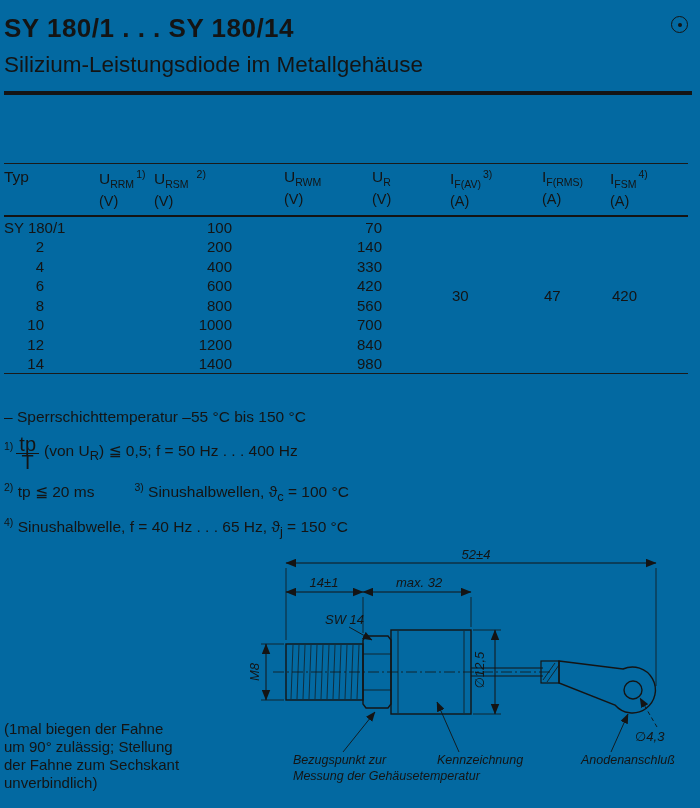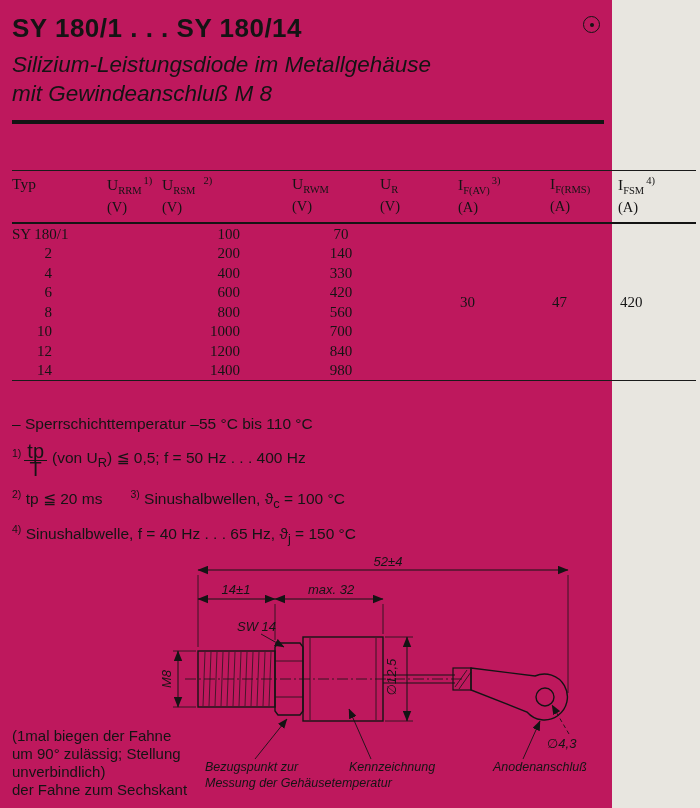--- a/index.html
+++ b/index.html
@@ -1,68 +1,67 @@
 <!DOCTYPE html>
 <html><head>
 <meta charset="utf-8">
 <style>
   html,body{margin:0;padding:0;background:#e8e6e0;}
   body{width:700px;height:808px;position:relative;overflow:hidden;
        font-family:"Liberation Sans","DejaVu Sans",sans-serif;color:#141414;}
-  .page{width:612px;height:808px;background:#be185d;box-sizing:border-box;padding:12px 8px 0 12px;position:relative;}
+  .page{width:700px;height:808px;background:#0369a1;box-sizing:border-box;padding:12px 8px 0 4px;position:relative;}
 
   
   .title{font-size:26px;font-weight:bold;letter-spacing:.5px;line-height:32px;}
   .logo-mark{position:absolute;top:16px;right:12px;width:15px;height:15px;border:1.6px solid #141414;border-radius:50%;}
   .logo-mark::after{content:"";position:absolute;left:50%;top:50%;width:4px;height:4px;margin:-2px 0 0 -2px;background:#141414;border-radius:50%;}
-  .subtitle{font-size:22.5px;line-height:29px;margin-top:6px;font-style:italic;}
+  .subtitle{font-size:22.5px;line-height:29px;margin-top:6px;}
   .rule{height:4px;background:#141414;margin-top:12px;}
 
   
-  table{border-collapse:collapse;width:684px;table-layout:fixed;margin-top:46px;
-        border-top:1.5px solid #1a1a1a;border-bottom:1.5px solid #1a1a1a;font-family:Liberation Serif, serif;}
+  table{border-collapse:collapse;width:684px;table-layout:fixed;margin-top:68px;
+        border-top:1.5px solid #1a1a1a;border-bottom:1.5px solid #1a1a1a;}
   thead th{border-bottom:2.5px solid #141414;font-weight:normal;text-align:left;
            font-size:15.5px;padding:4px 0 6px 0;vertical-align:top;}
   th sub,td sub{font-size:10.5px;}
   th sup{font-size:10.5px;margin-left:2px;}
   .hunit{font-size:14.5px;margin-top:3px;}
   tbody td{font-size:15px;height:19.5px;padding:0;}
   td.typ span{display:inline-block;min-width:40px;text-align:right;}
   td.urev{text-align:right;padding-right:52px;}
-  td.uwork{text-align:center;padding-right:58px;}
+  td.uwork{text-align:right;padding-right:58px;}
   td.cur{vertical-align:middle;padding-left:12px;font-size:15px;}
   th.curh{padding-left:10px;}
 
   
   .notes{margin-top:34px;font-size:15.5px;}
   .note{margin-bottom:11px;}
   .note sup{font-size:10.5px;}
   .frac{display:inline-block;text-align:center;vertical-align:-0.65em;margin:0 5px 0 3px;font-size:20px;line-height:15px;}
   .fnum{display:block;border-bottom:1.3px solid #141414;padding:0 3px 1px;}
   .fden{display:block;padding-top:1px;}
-  .notegap{margin-left:28px;}
+  .notegap{margin-left:40px;}
 
   
   .bottom{position:relative;height:252px;margin-top:2px;}
   .drawing{position:absolute;right:-4px;top:0;}
   svg text{font-family:"Liberation Sans","DejaVu Sans",sans-serif;font-style:italic;fill:#141414;}
   .dimtxt{font-size:13px;}
   .lbltxt{font-size:12.5px;}
   .footer-note{position:absolute;left:0;bottom:10px;font-size:15px;line-height:18px;width:250px;}
 </style>
 </head>
 <body>
 
 <div class="page">
 
   <div class="title">SY 180/1 . . . SY 180/14</div>
   <div class="logo-mark"></div>
   <div class="subtitle">
     <div>Silizium-Leistungsdiode im Metallgehäuse</div>
-    <div>mit Gewindeanschluß M 8</div>
   </div>
   <div class="rule"></div>
 
   <table>
     <colgroup>
       <col style="width:95px">
         <col style="width:55px">
         <col style="width:130px">
       <col style="width:88px">
         <col style="width:68px">
@@ -144,39 +143,39 @@
       </tr>
       <tr>
         <td class="typ"><span>14</span></td>
         <td class="urev" colspan="2">1400</td>
         <td class="uwork" colspan="2">980</td>
       </tr>
     </tbody>
   </table>
 
   <div class="notes">
-    <div class="note">– Sperrschichttemperatur –55 °C bis 110 °C</div>
+    <div class="note">– Sperrschichttemperatur –55 °C bis 150 °C</div>
     <div class="note">
       <sup>1)</sup><span class="frac"><span class="fnum">tp</span><span class="fden">T</span></span><span>(von U</span><sub>R</sub><span>) ≦ 0,5;  f = 50 Hz . . . 400 Hz</span>
     </div>
     <div class="note">
       <span><sup>2)</sup> <span>tp ≦ 20 ms</span></span><span class="notegap"><sup>3)</sup> <span>Sinushalbwellen, </span><span>ϑ</span><sub>c</sub><span> = 100 °C</span></span>
     </div>
     <div class="note">
       <sup>4)</sup> <span>Sinushalbwelle, f = 40 Hz . . . 65 Hz, </span><span>ϑ</span><sub>j</sub><span> = 150 °C</span>
     </div>
   </div>
 
   <div class="bottom">
 
     <div class="footer-note">
       <div>(1mal biegen der Fahne</div>
       <div>um 90° zulässig; Stellung</div>
+      <div>der Fahne zum Sechskant</div>
       <div>unverbindlich)</div>
-      <div>der Fahne zum Sechskant</div>
     </div>
 
     <div class="drawing">
       <svg width="455" height="250" viewBox="0 0 455 250">
         <defs>
           <marker id="arr" viewBox="0 0 10 8" refX="9.5" refY="4" markerWidth="11" markerHeight="9" orient="auto-start-reverse">
             <path d="M0,0 L10,4 L0,8 Z" fill="#141414"></path>
           </marker>
         </defs>
 

